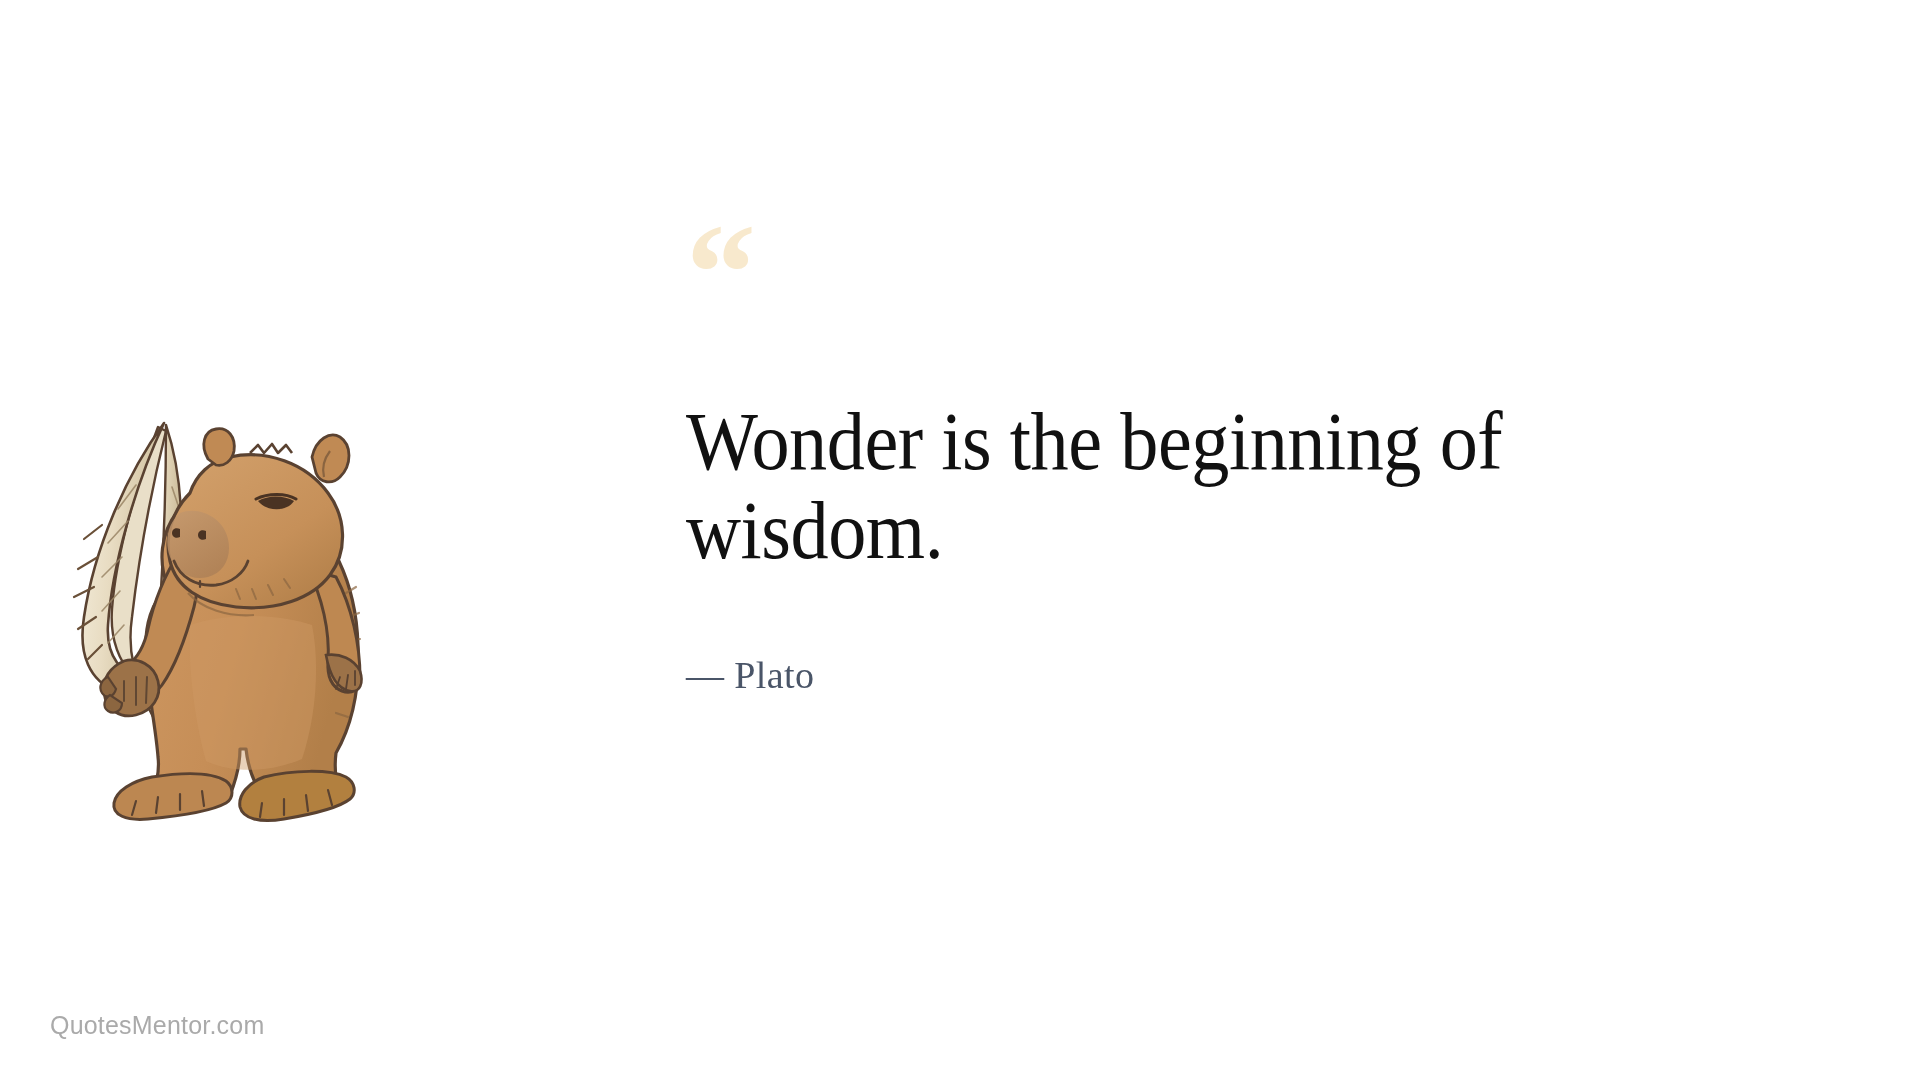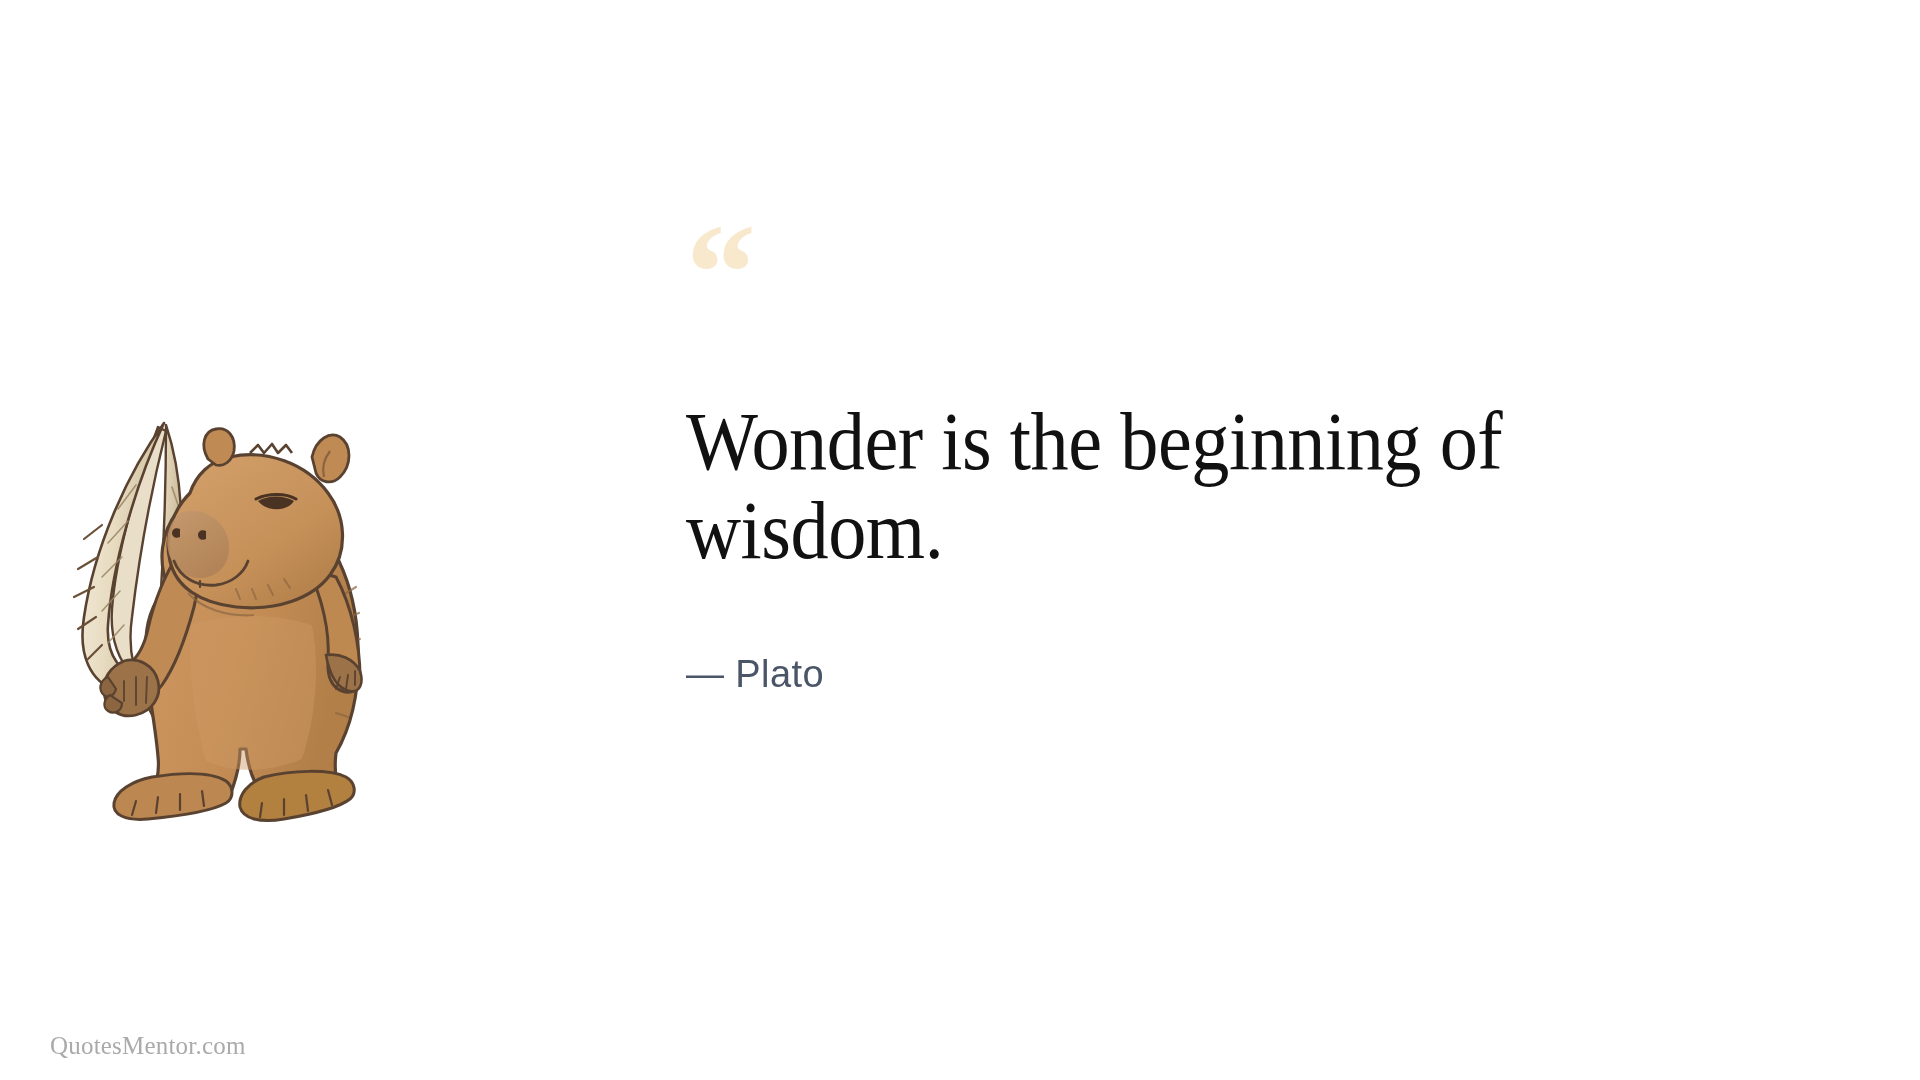--- a/index.html
+++ b/index.html
@@ -63,35 +63,35 @@
     color: #111111;
     font-weight: 400;
     letter-spacing: -0.5px;
     transform: scaleX(0.93);
     transform-origin: left center;
     width: 1070px;
   }
 
   .attribution {
     margin-top: 78px;
-    font-family: Liberation Sans, sans-serif;
+    font-family: Liberation Serif, serif;
     font-size: 38px;
     color: #4A5568;
     letter-spacing: 0.4px;
     display: flex;
     align-items: center;
     gap: 0;
   }
 
   
   .watermark {
     position: absolute;
     left: 50px;
-    bottom: 20px;
-    font-family: Liberation Serif, serif;
+    bottom: 40px;
+    font-family: Liberation Sans, sans-serif;
     font-size: 25px;
     color: #AAAAAA;
     letter-spacing: 0.2px;
   }
 </style>
 </head>
 <body>
 
 <div class="quote-card">
 

